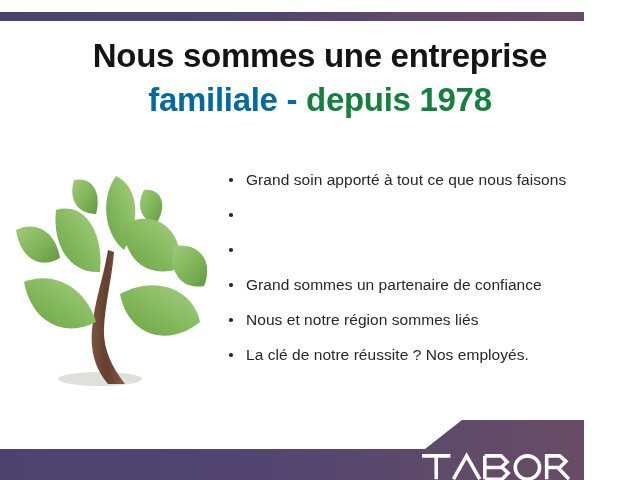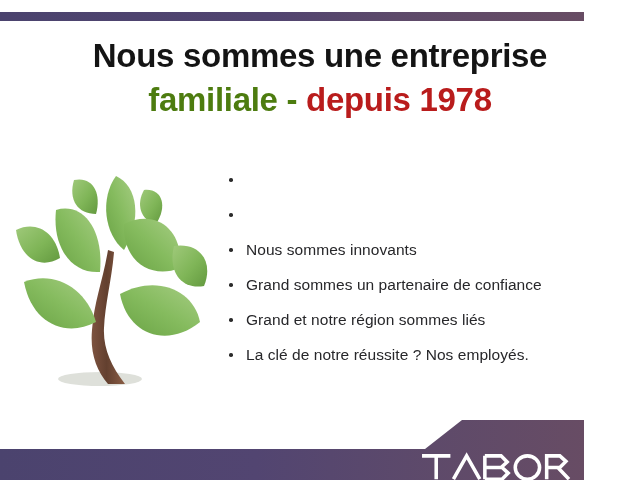--- a/index.html
+++ b/index.html
@@ -43,24 +43,24 @@
     font-weight: bold;
     line-height: 1.32;
     letter-spacing: -0.3px;
     color: #141414;
   }
   .headline .line {
     display: block;
     white-space: nowrap;
   }
   .headline .accent {
-    color: #b91c1c;
+    color: #15803d;
   }
   .headline .dash {
-    color: #4d7c0f;
+    color: #0369a1;
     text-align: center;
   }
 
   
   .tree-art {
     position: absolute;
     left: 8px;
     top: 150px;
     width: 220px;
     height: 240px;
@@ -191,35 +191,35 @@
         <path d="M166 84 C 192 80, 206 100, 196 124 C 172 128, 160 108, 166 84 Z" fill="url(#lg1)"></path>
 
         <path d="M112 132 C 148 112, 186 128, 192 160 C 160 186, 120 174, 112 132 Z" fill="url(#lg2)"></path>
       </g>
     </svg>
   </div>
 
   <div class="bullets">
     <div class="bullet-row">
       <span class="bullet-dot"></span>
-    </div>
-    <div class="bullet-row">
-      <span class="bullet-dot"></span>
-    </div>
-    <div class="bullet-row">
-      <span class="bullet-dot"></span>
-      <span class="bullet-text">Nous sommes innovants</span>
+      <span class="bullet-text">Grand soin apporté à tout ce que nous faisons</span>
+    </div>
+    <div class="bullet-row">
+      <span class="bullet-dot"></span>
+    </div>
+    <div class="bullet-row">
+      <span class="bullet-dot"></span>
     </div>
     <div class="bullet-row">
       <span class="bullet-dot"></span>
       <span class="bullet-text">Grand sommes un partenaire de confiance</span>
     </div>
     <div class="bullet-row">
       <span class="bullet-dot"></span>
-      <span class="bullet-text">Grand et notre région sommes liés</span>
+      <span class="bullet-text">Nous et notre région sommes liés</span>
     </div>
     <div class="bullet-row">
       <span class="bullet-dot"></span>
       <span class="bullet-text">La clé de notre réussite ? Nos employés.</span>
     </div>
   </div>
 
   <div class="footer-band">
     <svg viewBox="0 0 640 80" xmlns="http://www.w3.org/2000/svg" preserveAspectRatio="none">
       <defs>

